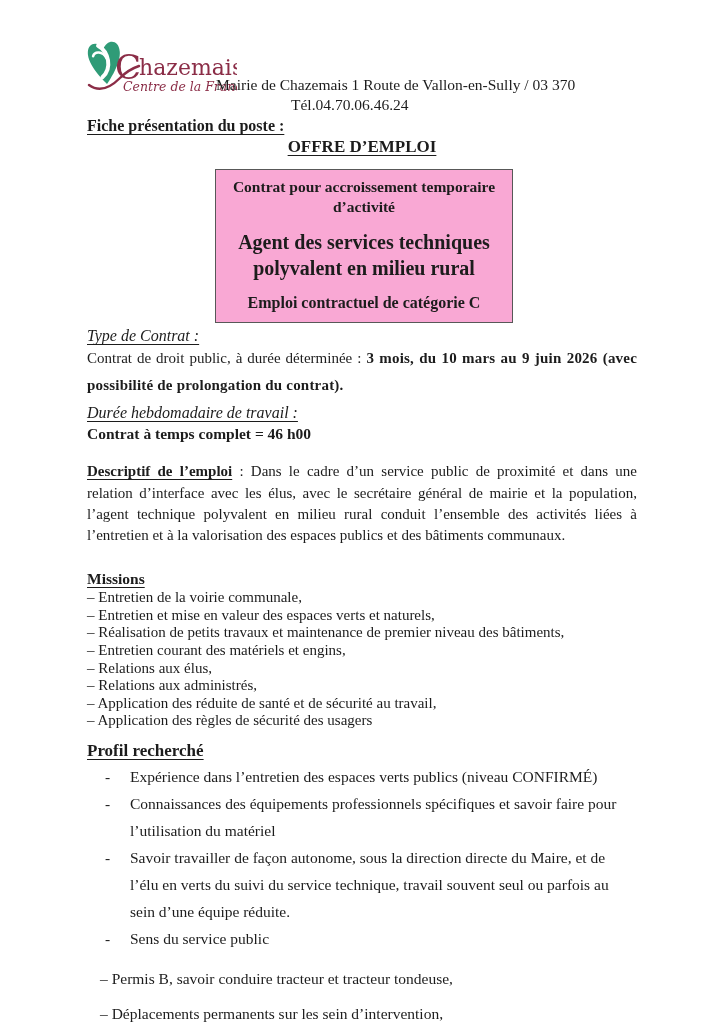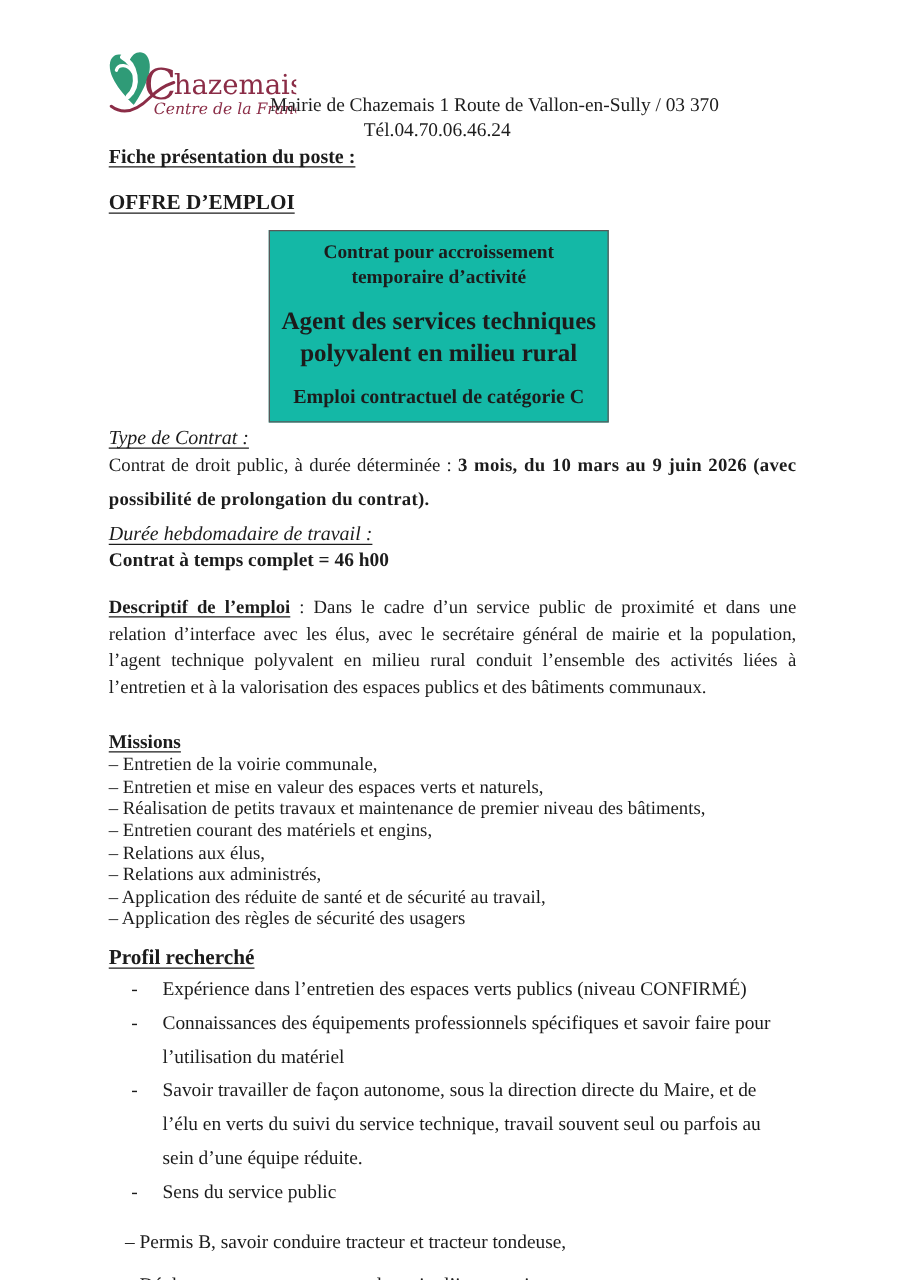--- a/index.html
+++ b/index.html
@@ -19,30 +19,30 @@
   .logo { position:absolute; left:0; top:0; width:150px; height:58px; }
   .addr-line1 { position:absolute; left:129px; top:38px; font-size:15.5px; white-space:nowrap; }
   .addr-line2 { position:absolute; left:204px; top:58px; font-size:15.5px; white-space:nowrap; }
 
   .fiche-label {
     font-size:16px; font-weight:bold;
     text-decoration:underline; text-underline-offset:3px;
     line-height:1.2;
   }
   .offre-title {
-    text-align:left; font-size:17px; font-weight:bold;
+    text-align:center; font-size:17px; font-weight:bold;
     text-decoration:underline; text-underline-offset:3px;
-    line-height:1.25; margin-top:16px;
+    line-height:1.25; margin-top:1px;
   }
 
   
   .job-box {
     box-sizing:border-box;
-    width:272px; margin:12px 0 0 128px;
-    background:#14b8a6;
+    width:298px; margin:12px 0 0 128px;
+    background:#f9a8d4;
     border:1.5px solid #585858;
     text-align:center;
     padding:7px 9px 9px 9px;
     font-family:Liberation Serif, serif;
   }
   .box-contract { font-size:15.5px; font-weight:bold; line-height:1.25; }
   .box-title    { font-size:20px;  font-weight:bold; line-height:1.3; margin-top:13px; }
   .box-category { font-size:16px;  font-weight:bold; line-height:1.25; margin-top:12px; }
 
   

